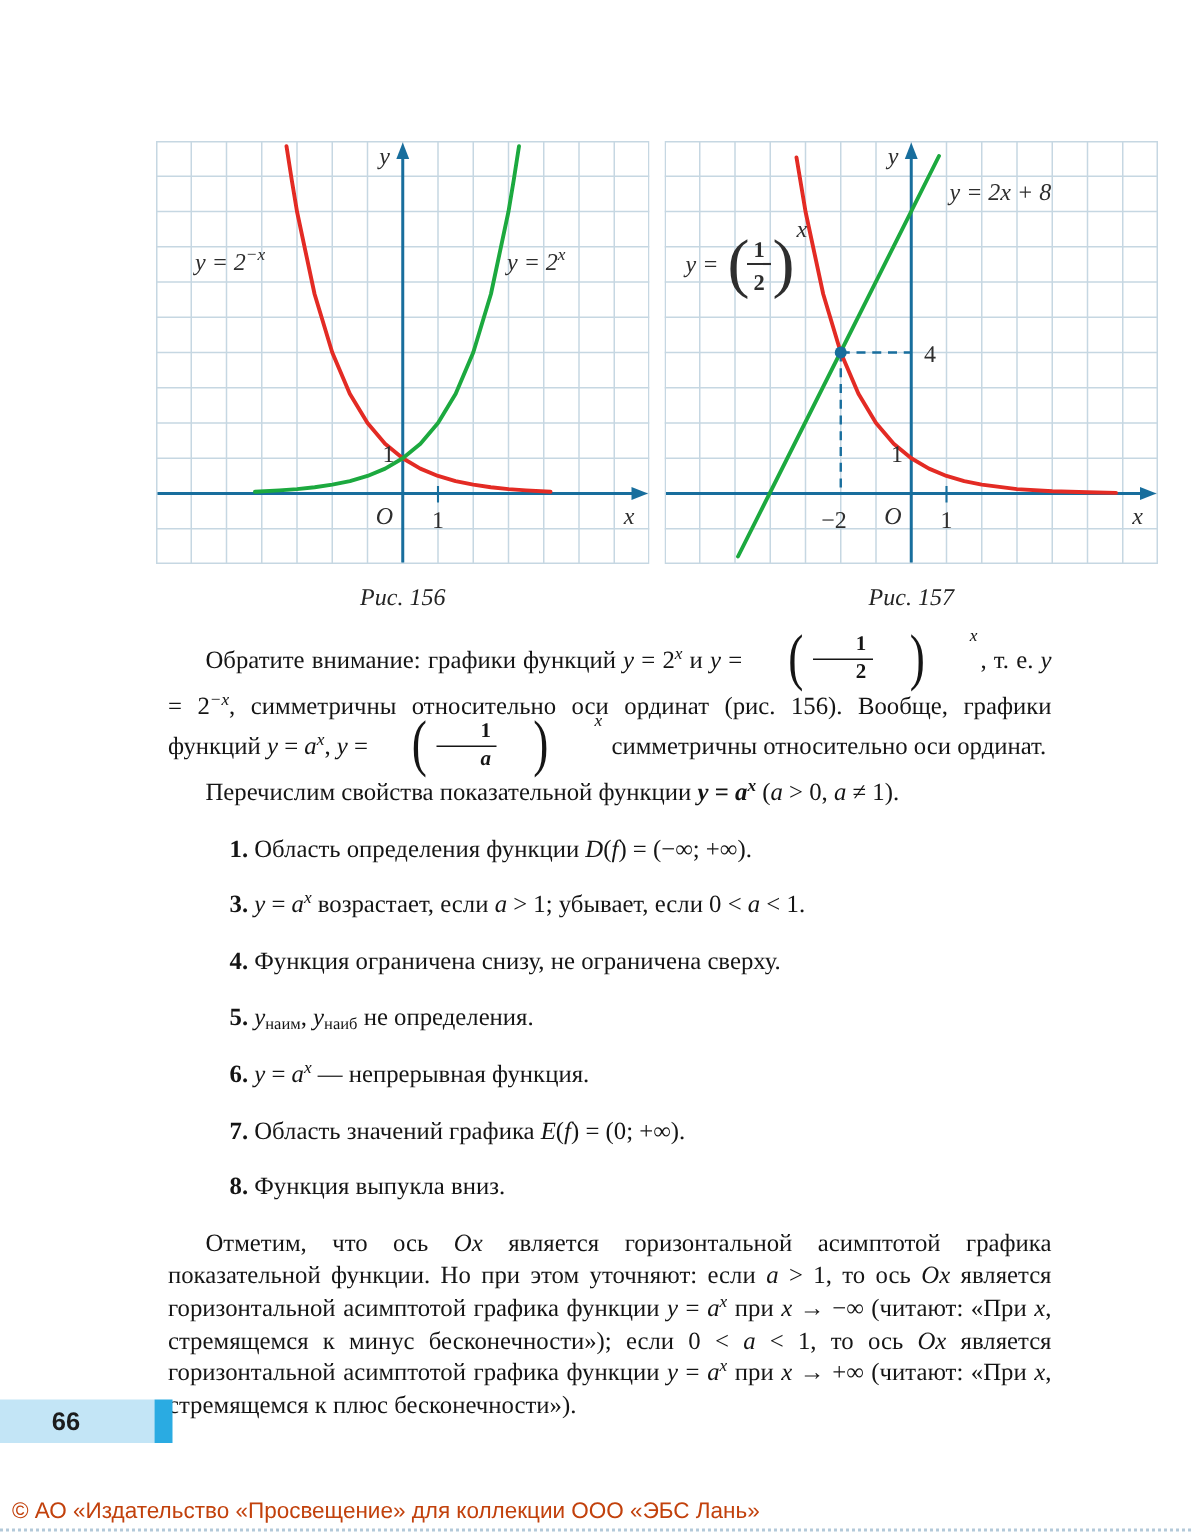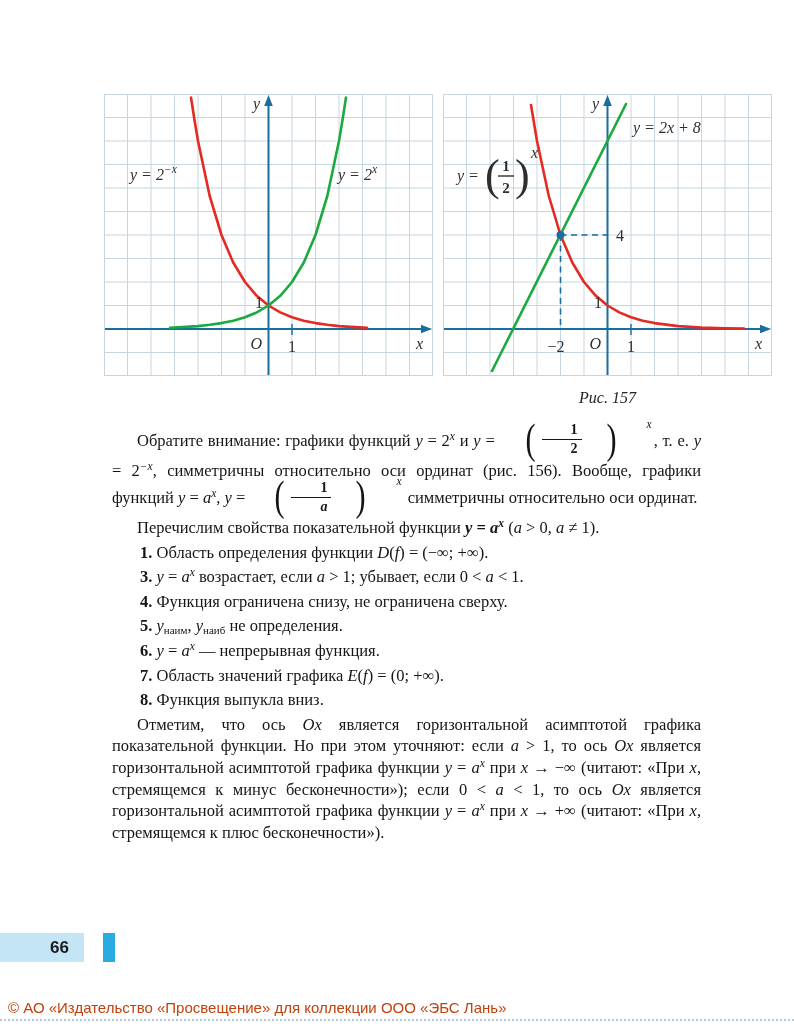--- a/index.html
+++ b/index.html
@@ -20,39 +20,39 @@
   .dot{fill:#186e9d}
   svg text{fill:#2e2e2e;font-family:"Liberation Serif",serif;font-size:16px}
   svg .it{font-style:italic}
   svg .big{font-size:44px;font-weight:400}
   svg .fr{font-size:15px;font-weight:bold}
   
   .textcol{position:absolute;left:112px;top:424px;width:589px;font-size:16.5px;
            line-height:21.6px;text-align:justify;color:#151515}
   .para{margin:0}
   .ind{text-indent:25px}
-  .li{margin:3px;text-indent:25px}
+  .li{margin:16px;text-indent:25px}
   .num{font-weight:bold}
   i{font-style:italic}
   .b{font-weight:bold}
   sup.s{font-size:11.5px;line-height:0;vertical-align:6px}
   sub.sb{font-size:11px;line-height:0;vertical-align:-3px}
   
   .frac{display:inline-flex;align-items:center;vertical-align:middle;line-height:1;
         margin:0 2px;position:relative;top:-2px}
   .frac .paren{display:inline-block;font-size:42px;font-weight:400;line-height:.85;
         transform:scaleX(.72);color:#151515}
   .frac .st{display:inline-flex;flex-direction:column;align-items:center;font-size:14px;
         line-height:1.15;padding:0 1px;font-weight:bold}
   .frac .st .fnum{border-bottom:1.4px solid #151515;padding:0 4px 1px}
   .frac .st .fden{padding-top:1px}
   .frac .fx{font-size:11.5px;font-style:italic;position:relative;top:-15px;left:0}
   
-  .badge{position:absolute;left:0;top:933px;width:84px;height:29px;background:#c3e5f6;
-         display:flex;align-items:center;justify-content:flex-end;padding-right:15px;
+  .badge{position:absolute;left:0;top:933px;width:103px;height:29px;background:#c3e5f6;
+         display:flex;align-items:center;justify-content:center;padding-right:15px;
          box-sizing:border-box;font-family:"Liberation Sans",sans-serif;font-weight:bold;
          font-size:17px;color:#1c1c1c}
   .badge-tab{position:absolute;left:103px;top:933px;width:12px;height:29px;background:#2aabe2}
   .copyright{position:absolute;left:8px;top:999px;font-family:"Liberation Sans",sans-serif;
          font-size:15px;color:#c2410c}
   .dotline{position:absolute;left:0;top:1019px;width:794px;height:0;border-top:2px dotted #b3c9d9}
 </style>
 </head>
 <body>
 
@@ -70,20 +70,21 @@
       <polyline class="curve-red" points="263,233.8 246.7,232.9 235,232.1 223.2,230.8 211.5,229.1 199.7,226.7 188,223.3 176.2,218.4 164.5,211.5 152.7,201.8 141,188 129.2,168.5 117.5,141 105.7,102 94,47 90.5,26 87,3.5"></polyline>
       <polyline class="curve-green" points="66,233.8 82.3,232.9 94,232.1 105.8,230.8 117.5,229.1 129.3,226.7 141,223.3 152.8,218.4 164.5,211.5 176.3,201.8 188,188 199.8,168.5 211.5,141 223.3,102 235,47 238.5,26 242,3.5"></polyline>
       <text class="it" x="26" y="86"><tspan>y = 2</tspan><tspan dy="-7" font-size="11.5">−x</tspan></text>
       <text class="it" x="234" y="86"><tspan>y = 2</tspan><tspan dy="-7" font-size="11.5">x</tspan></text>
       <text class="it" x="156" y="15" text-anchor="end">y</text>
       <text class="it" x="319" y="255" text-anchor="end">x</text>
       <text class="it" x="158" y="255" text-anchor="end">O</text>
       <text x="159" y="214" text-anchor="end">1</text>
       <text x="188" y="258" text-anchor="middle">1</text>
     </svg>
+    <div class="caption">Рис. 156</div>
   </div>
 
   <div class="fig">
     <svg width="329" height="282" viewBox="0 0 329 282">
       <rect class="frame" x="0.5" y="0.5" width="328" height="281"></rect>
       <path class="grid" d="M23.5,0V282M47,0V282M70.5,0V282M94,0V282M117.5,0V282M141,0V282M164.5,0V282M188,0V282M211.5,0V282M235,0V282M258.5,0V282M282,0V282M305.5,0V282M0,23.5H329M0,47H329M0,70.5H329M0,94H329M0,117.5H329M0,141H329M0,164.5H329M0,188H329M0,211.5H329M0,235H329M0,258.5H329"></path>
       <line class="axisline" x1="164.5" y1="281" x2="164.5" y2="9"></line>
       <line class="axisline" x1="1" y1="235" x2="320" y2="235"></line>
       <polygon class="axishead" points="164.5,1 160.2,12 168.8,12"></polygon>
       <polygon class="axishead" points="328,235 317,230.7 317,239.3"></polygon>

